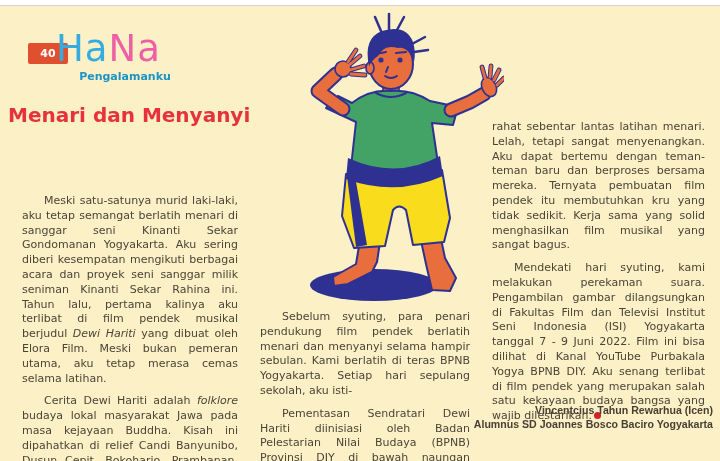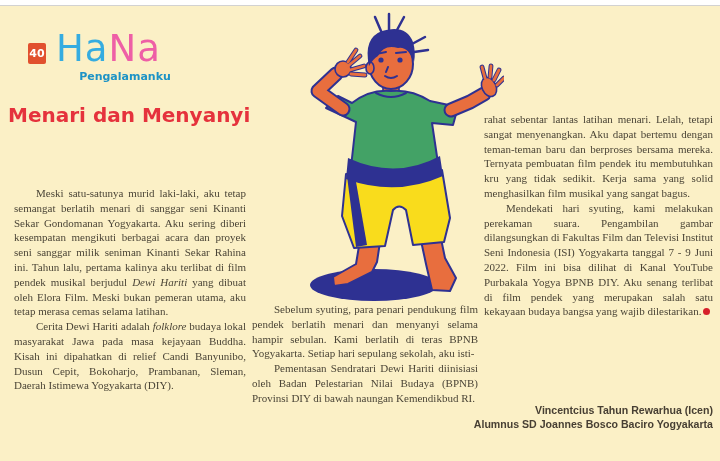--- a/index.html
+++ b/index.html
@@ -1,34 +1,34 @@
 <!DOCTYPE html>
 <html style="--page-bg: #FBF0C6; --strip-bg: #FFFFFF; --strip-line: #D2D2D2; --badge-bg: #E1502E; --badge-text: #FFFFFF; --logo-blue: #35ACE0; --logo-pink: #EE5FA6; --tagline-teal: #1D93C6; --title-red: #E5323C; --body-text: #4B4537; --byline-text: #473F33; --end-dot: #D6202A; --ill-skin: #E86E3E; --ill-navy: #2E3192; --ill-shirt: #43A266; --ill-pants: #F9DC1C;"><head>
 <meta charset="utf-8">
 <style>
   html,body{margin:0;padding:0;}
   body{width:720px;height:461px;overflow:hidden;background:#ffffff;}
   .page{position:relative;width:720px;height:461px;background:var(--page-bg);font-family:"DejaVu Sans",sans-serif;}
   .top-strip{position:absolute;top:0;left:0;width:720px;height:5px;background:var(--strip-bg);border-bottom:1px solid var(--strip-line);}
   
-  .page-badge{position:absolute;left:28px;top:43px;width:18px;height:21px;background:var(--badge-bg);color:var(--badge-text);
+  .page-badge{position:absolute;left:28px;top:43px;width:40px;height:21px;background:var(--badge-bg);color:var(--badge-text);
     font-size:11px;font-weight:bold;display:flex;align-items:center;justify-content:center;border-radius:2px;}
   .logo{position:absolute;left:56px;top:30px;font-size:37px;font-weight:normal;line-height:1;letter-spacing:1px;}
   .logo .lg-blue{color:var(--logo-blue);}
   .logo .lg-pink{color:var(--logo-pink);}
   .tagline{position:absolute;left:56px;top:70px;width:138px;text-align:center;font-size:11px;font-weight:bold;color:var(--tagline-teal);}
   
   .title{position:absolute;left:8px;top:98px;width:322px;margin:0;text-align:left;
     font-size:20px;line-height:35px;font-weight:bold;color:var(--title-red);}
   
   .col{position:absolute;color:var(--body-text);font-size:11px;line-height:14.8px;text-align:justify;}
   .col-1{left:14px;top:186px;width:232px;}
   .col-2{left:252px;top:302px;width:226px;}
   .col-3{left:484px;top:112px;width:229px;}
-  .para{margin:0;font-family:Liberation Serif, serif;}
+  .para{margin:8px;}
   .para.indent{text-indent:22px;}
   .end-dot{display:inline-block;width:7px;height:7px;border-radius:50%;background:var(--end-dot);margin-left:2px;}
   .byline{position:absolute;left:444px;top:403px;width:269px;text-align:right;font-weight:bold;
     font-size:10.6px;line-height:14px;color:var(--byline-text);font-family:"Liberation Sans",sans-serif;}
   
   .illustration{position:absolute;left:248px;top:4px;width:256px;height:302px;}
   .f-skin{fill:var(--ill-skin);}
   .f-navy{fill:var(--ill-navy);}
   .f-shirt{fill:var(--ill-shirt);}
   .f-pants{fill:var(--ill-pants);}

